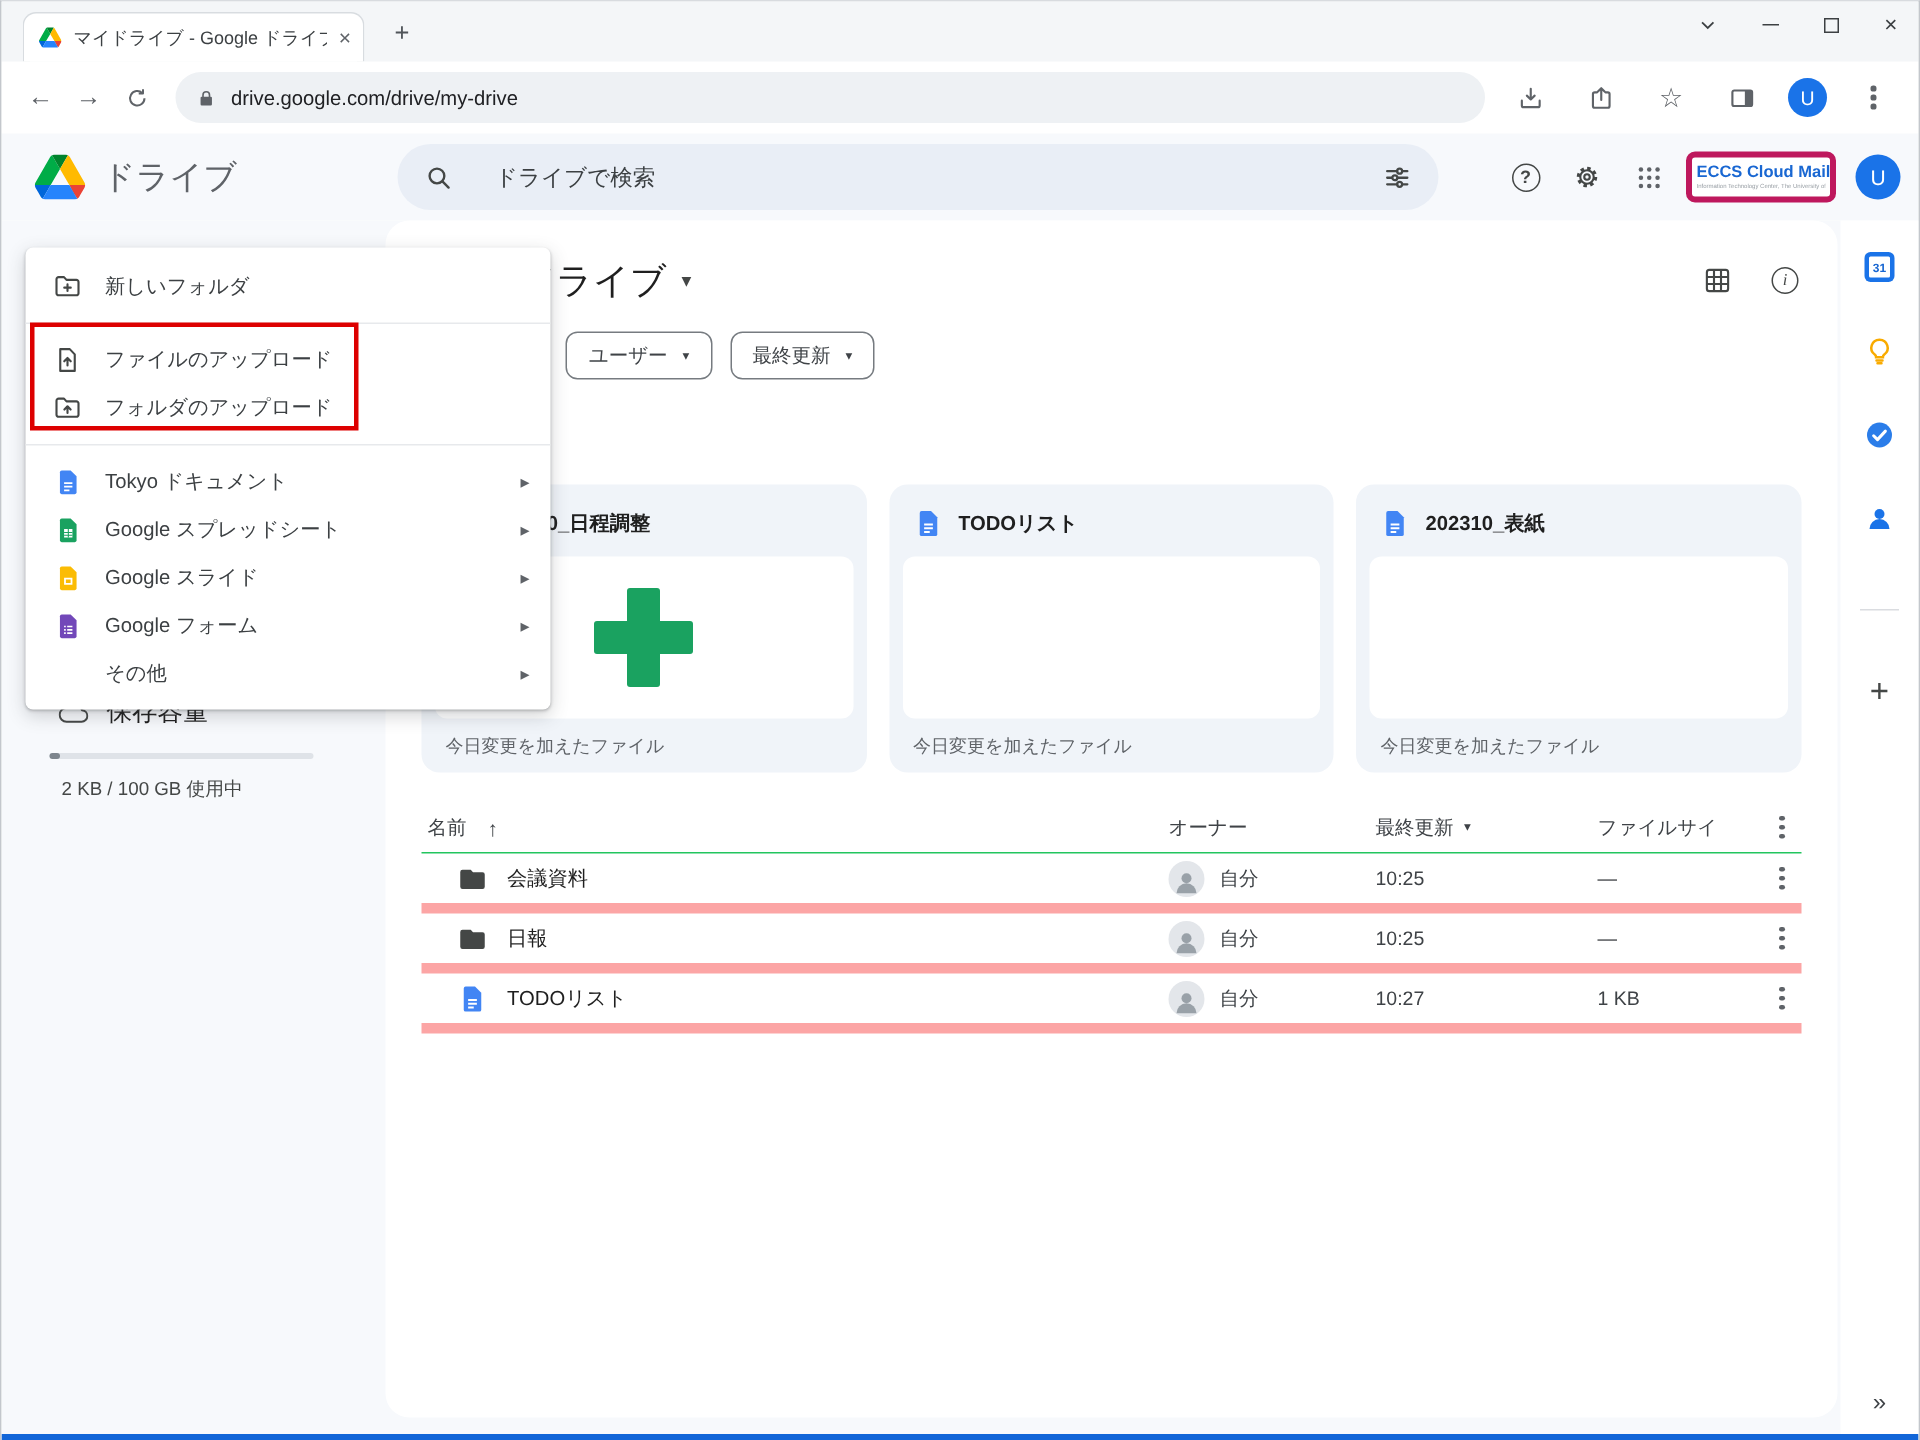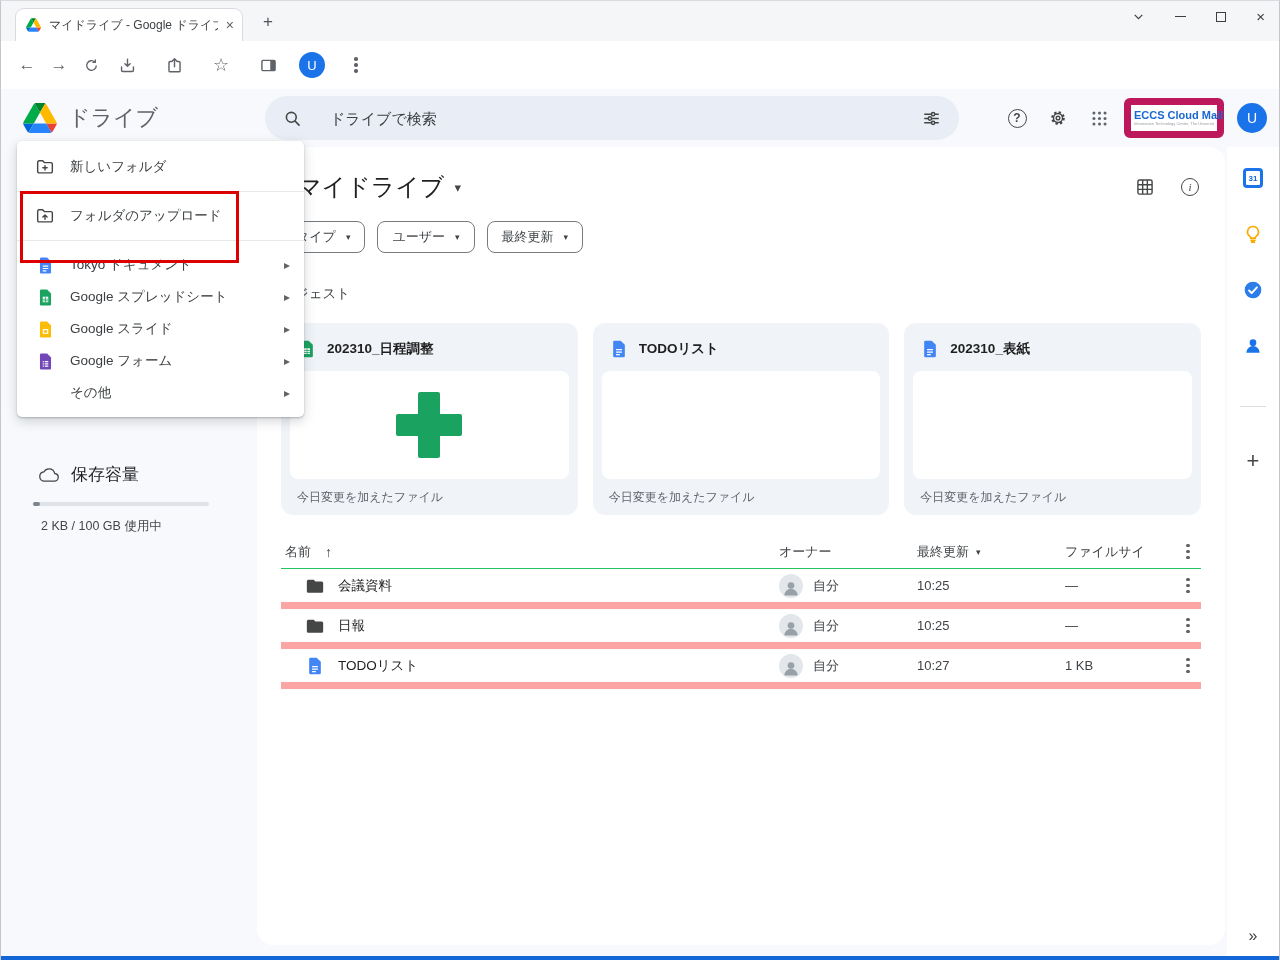--- a/index.html
+++ b/index.html
@@ -26,21 +26,21 @@
 
 .drive-header{height:58px;background:#f7f9fc;display:flex;align-items:center}
 .brand{width:248px;display:flex;align-items:center;gap:11px;padding-left:22px}
 .brand-name{font-size:22px;color:#5f6368}
 .searchbar{width:694px;height:44px;margin-left:16px;background:#e9eef6;border-radius:22px;display:flex;align-items:center;gap:28px;padding:0 18px}
 .search-input{flex:1;border:none;background:transparent;outline:none;font-size:15px;color:#1f1f1f;font-family:inherit}
 .search-input::placeholder{color:#3c4043;opacity:1}
 .header-right{margin-left:auto;display:flex;align-items:center;gap:9px;padding-right:12px}
 .icon-btn{width:32px;height:32px;display:flex;align-items:center;justify-content:center}
 .q-circle{width:19px;height:19px;border:1.7px solid #444746;border-radius:50%;font-size:12px;color:#444746;display:flex;align-items:center;justify-content:center;font-weight:bold}
-.badge{width:100px;background:#fff;border:7px solid #be185d;border-radius:6px;padding:4px 3px;text-align:center}
+.badge{width:100px;background:#fff;border:4px solid #be185d;border-radius:6px;padding:4px 3px;text-align:center}
 .badge-title{font-size:11px;font-weight:bold;color:#1967d2;white-space:nowrap}
 .badge-sub{font-size:4px;line-height:6px;color:#9aa0a6;white-space:nowrap;overflow:hidden}
 .avatar-lg{width:30px;height:30px;border-radius:50%;background:#1a73e8;color:#fff;font-size:14px;display:flex;align-items:center;justify-content:center;margin-left:4px}
 
 .body{position:absolute;top:146px;left:0;right:0;height:810px;background:#f7f9fc;display:flex}
 .sidebar{width:256px;flex:none}
 .storage-row{display:flex;align-items:center;gap:12px;margin:316px 0 0 38px}
 .storage-label{font-size:17px;color:#1f1f1f}
 .storage-bar{margin:16px 48px 0 32px;height:4px;border-radius:2px;background:#dfe3e8;position:relative}
 .storage-fill{position:absolute;left:0;top:0;height:4px;width:7px;border-radius:2px;background:#7d858d}
@@ -80,21 +80,21 @@
 .owner-avatar{width:24px;height:24px;border-radius:50%;background:#e3e6ea;overflow:hidden;display:flex;align-items:flex-end;justify-content:center}
 
 .rail{width:52px;background:#fff;display:flex;flex-direction:column;align-items:center;padding-top:17px;position:relative}
 .rail-item{width:28px;height:28px;display:flex;align-items:center;justify-content:center;margin-bottom:28px}
 .rail-divider{width:26px;height:1px;background:#dadce0;margin:18px 0 40px}
 .rail-plus{font-size:22px;color:#444746;line-height:1}
 .rail-collapse{position:absolute;bottom:12px;left:0;width:100%;text-align:center;font-size:16px;color:#3f4347}
 .cal-icon{width:20px;height:20px;background:#1a73e8;border-radius:4px;display:flex;align-items:center;justify-content:center}
 .cal-inner{width:14px;height:14px;background:#fff;border-radius:1px;font-size:8px;font-weight:bold;color:#1967d2;display:flex;align-items:center;justify-content:center}
 
-.menu{position:absolute;left:16px;top:140px;width:287px;background:#fff;border-radius:5px;box-shadow:0 1px 2px rgba(60,64,67,.3),0 4px 12px rgba(60,64,67,.22);padding:10px 0 8px;z-index:50}
+.menu{position:absolute;left:16px;top:164px;width:350px;background:#fff;border-radius:5px;box-shadow:0 1px 2px rgba(60,64,67,.3),0 4px 12px rgba(60,64,67,.22);padding:10px 0 8px;z-index:50}
 .menu-item{height:32px;display:flex;align-items:center;gap:15px;padding:0 14px 0 18px;font-size:13.5px;color:#3c4043}
 .menu-icon{width:20px;height:20px;flex:none;display:flex;align-items:center;justify-content:center}
 .menu-label{flex:1;white-space:nowrap}
 .menu-arrow{color:#5f6368;font-size:12px}
 .menu-sep{height:1px;background:#e7e9ec;margin:8px 0}
 .annotation{position:absolute;left:3px;top:50px;width:219px;height:72px;border:3px solid #dd0000;z-index:60;pointer-events:none}
 
 .window-accent{position:absolute;left:0;right:0;bottom:0;height:4px;background:#1266d8;z-index:70}
 svg{display:block}
 </style>
@@ -131,20 +131,26 @@
 
   <div class="toolbar">
     <span class="nav-btn">←</span>
     <span class="nav-btn">→</span>
     <span class="nav-btn">
         <svg style="margin:0 auto" viewBox="0 0 24 24" width="17" height="17" fill="none" stroke="#5f6368" stroke-width="1.9">
           <path d="M18.8 12a6.8 6.8 0 1 1-2-4.8"></path>
           <path d="M17.4 3.6v4h-4" stroke-linejoin="round"></path>
         </svg>
       </span>
+    <div class="urlbar">
+      <svg viewBox="0 0 24 24" width="13" height="13" fill="#5f6368">
+          <path d="M7 10V8a5 5 0 1 1 10 0v2h.5A1.5 1.5 0 0 1 19 11.5v8a1.5 1.5 0 0 1-1.5 1.5h-11A1.5 1.5 0 0 1 5 19.5v-8A1.5 1.5 0 0 1 6.5 10zm2 0h6V8a3 3 0 1 0-6 0z"></path>
+        </svg>
+      <span class="url-text">drive.google.com/drive/my-drive</span>
+    </div>
     <div class="toolbar-right">
       <span class="icon-btn">
           <svg viewBox="0 0 24 24" width="19" height="19" fill="none" stroke="#5f6368" stroke-width="1.8" stroke-linecap="round" stroke-linejoin="round">
             <path d="M12 4v8.5M8.7 9.8 12 13l3.3-3.2"></path>
             <path d="M4.5 14v4A1.5 1.5 0 0 0 6 19.5h12a1.5 1.5 0 0 0 1.5-1.5v-4"></path>
           </svg>
         </span>
       <span class="icon-btn">
           <svg viewBox="0 0 24 24" width="19" height="19" fill="none" stroke="#5f6368" stroke-width="1.8" stroke-linecap="round" stroke-linejoin="round">
             <path d="M8.5 7h-2A1.5 1.5 0 0 0 5 8.5v10A1.5 1.5 0 0 0 6.5 20h11a1.5 1.5 0 0 0 1.5-1.5v-10A1.5 1.5 0 0 0 17.5 7h-2"></path>
@@ -436,20 +442,29 @@
             <path d="M3.2 6.2A1.7 1.7 0 0 1 4.9 4.5h4.3l2 2.2h7.9a1.7 1.7 0 0 1 1.7 1.7v8.9a1.7 1.7 0 0 1-1.7 1.7H4.9a1.7 1.7 0 0 1-1.7-1.7z"></path>
             <path d="M12 10.3v5.2M9.4 12.9h5.2"></path>
           </svg>
         </span>
       <span class="menu-label">新しいフォルダ</span>
     </div>
     <div class="menu-sep"></div>
     <div class="menu-item">
       <span class="menu-icon">
           <svg viewBox="0 0 24 24" width="20" height="20" fill="none" stroke="#444746" stroke-width="1.7" stroke-linecap="round" stroke-linejoin="round">
+            <path d="M6.2 3.3h7.6l4 4.2v13.2H6.2z"></path>
+            <path d="M12 16.3v-5.6M9.4 13l2.6-2.6L14.6 13"></path>
+          </svg>
+        </span>
+      <span class="menu-label">ファイルのアップロード</span>
+    </div>
+    <div class="menu-item">
+      <span class="menu-icon">
+          <svg viewBox="0 0 24 24" width="20" height="20" fill="none" stroke="#444746" stroke-width="1.7" stroke-linecap="round" stroke-linejoin="round">
             <path d="M3.2 6.2A1.7 1.7 0 0 1 4.9 4.5h4.3l2 2.2h7.9a1.7 1.7 0 0 1 1.7 1.7v8.9a1.7 1.7 0 0 1-1.7 1.7H4.9a1.7 1.7 0 0 1-1.7-1.7z"></path>
             <path d="M12 16v-5M9.5 13.2 12 10.7l2.5 2.5"></path>
           </svg>
         </span>
       <span class="menu-label">フォルダのアップロード</span>
     </div>
     <div class="menu-sep"></div>
     <div class="menu-item">
       <span class="menu-icon">
           <svg viewBox="0 0 24 24" width="19" height="19">

